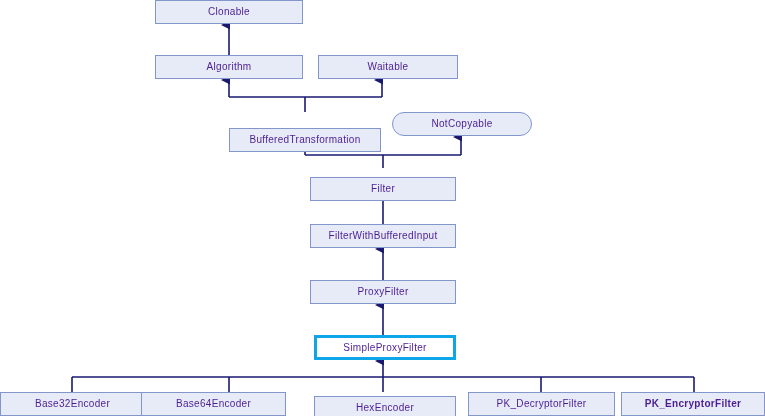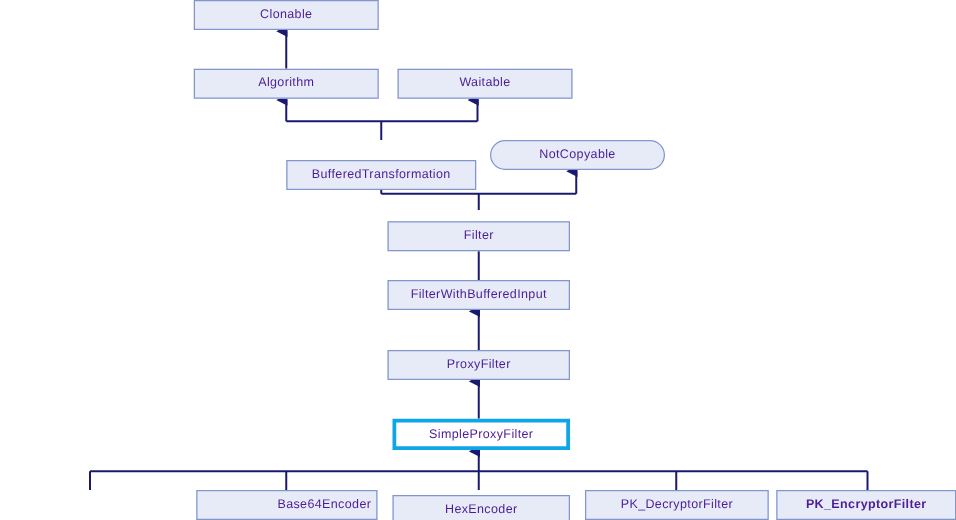--- a/index.html
+++ b/index.html
@@ -116,22 +116,25 @@
   </div>
 
   <div class="node" style="left:310px; top:280px; width:146px; height:24px;">
     <span class="label">ProxyFilter</span>
   </div>
 
   <div class="node current" style="left:314px; top:335px; width:142px; height:25px;">
     <span class="label">SimpleProxyFilter</span>
   </div>
 
+  <div class="node" style="left:0px; top:392px; width:145px; height:24px;">
+    <span class="label">Base32Encoder</span>
+  </div>
 
-  <div class="node" style="left:157px; top:392px; width:145px; height:24px;justify-content:flex-end;">
+  <div class="node" style="left:141px; top:392px; width:145px; height:24px;">
     <span class="label">Base64Encoder</span>
   </div>
 
   <div class="node" style="left:314px; top:396px; width:142px; height:24px;">
     <span class="label">HexEncoder</span>
   </div>
 
   <div class="node" style="left:468px; top:392px; width:147px; height:24px;">
     <span class="label">PK_DecryptorFilter</span>
   </div>

